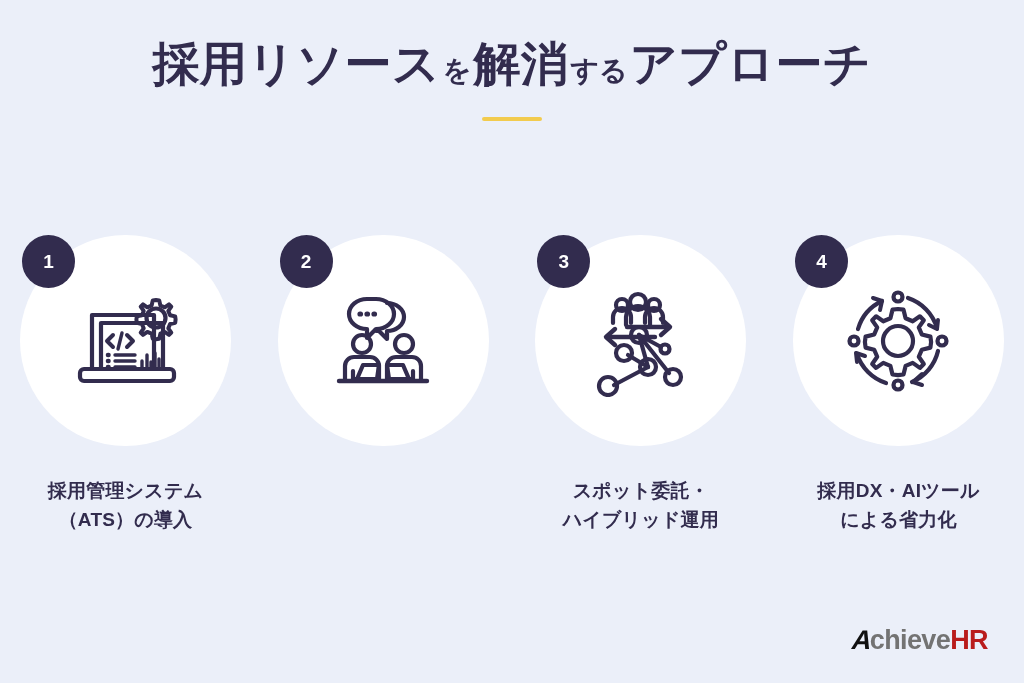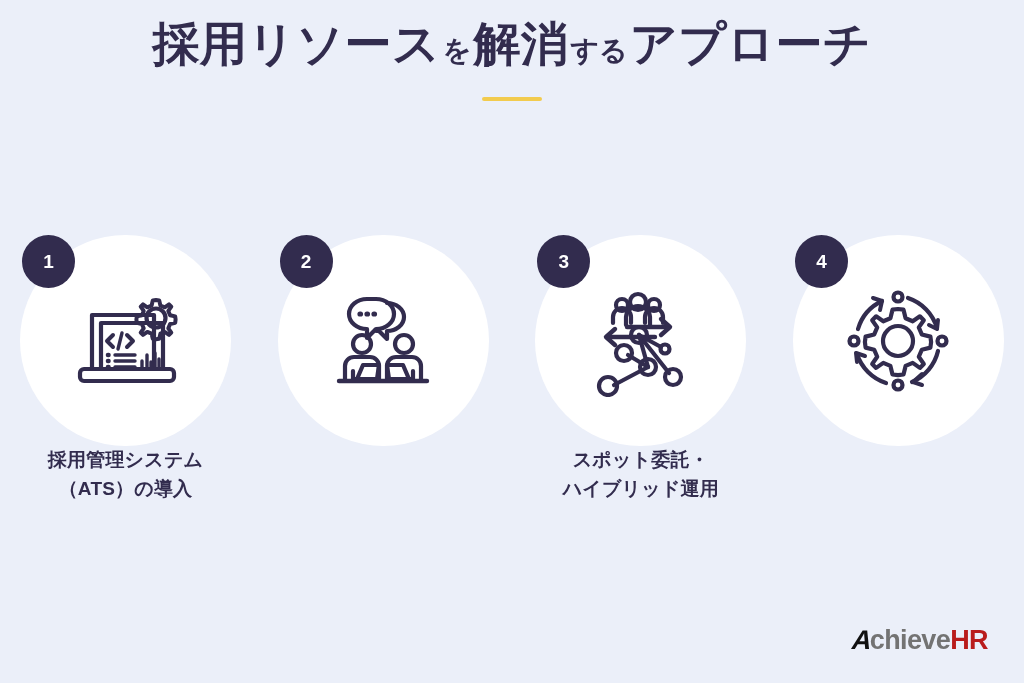--- a/index.html
+++ b/index.html
@@ -9,21 +9,21 @@
     font-family:"Liberation Sans","DejaVu Sans",sans-serif;
     color:#322c4e;
     overflow:hidden;
     position:relative;
   }
 
   
   .title-wrap{
     width:100%;
     text-align:center;
-    padding-top:16px;
+    padding-top:36px;
   }
   .title{
     font-size:47px;
     font-weight:700;
     letter-spacing:0.5px;
     color:#322c4e;
     line-height:1.18;
     white-space:nowrap;
   }
   .title .particle{
@@ -83,20 +83,21 @@
     font-size:19px;
     font-weight:700;
     z-index:3;
   }
   .icon{
     width:112px;
     height:112px;
     display:block;
   }
   .card-label{
+    margin-top:31px;
     font-size:19px;
     font-weight:700;
     line-height:1.5;
     color:#322c4e;
     text-align:center;
     white-space:pre-line;
     letter-spacing:0.2px;
   }
 
   
@@ -266,20 +267,22 @@
           <path d="M44 98 a45 45 0 0 1 -29 -29"></path>
           <path d="M23 71 l-9 -3 1 9" stroke-width="4"></path>
 
           <circle cx="56" cy="12" r="4.5"></circle>
           <circle cx="100" cy="56" r="4.5"></circle>
           <circle cx="56" cy="100" r="4.5"></circle>
           <circle cx="12" cy="56" r="4.5"></circle>
         </g>
       </svg>
     </div>
+    <div class="card-label">採用DX・AIツール
+による省力化</div>
   </div>
 
 </div>
 
 <div class="logo">
   <span class="a-mark">A</span>
     <span class="achieve">chieve</span>
     <span class="hr">HR</span>
 </div>
 

